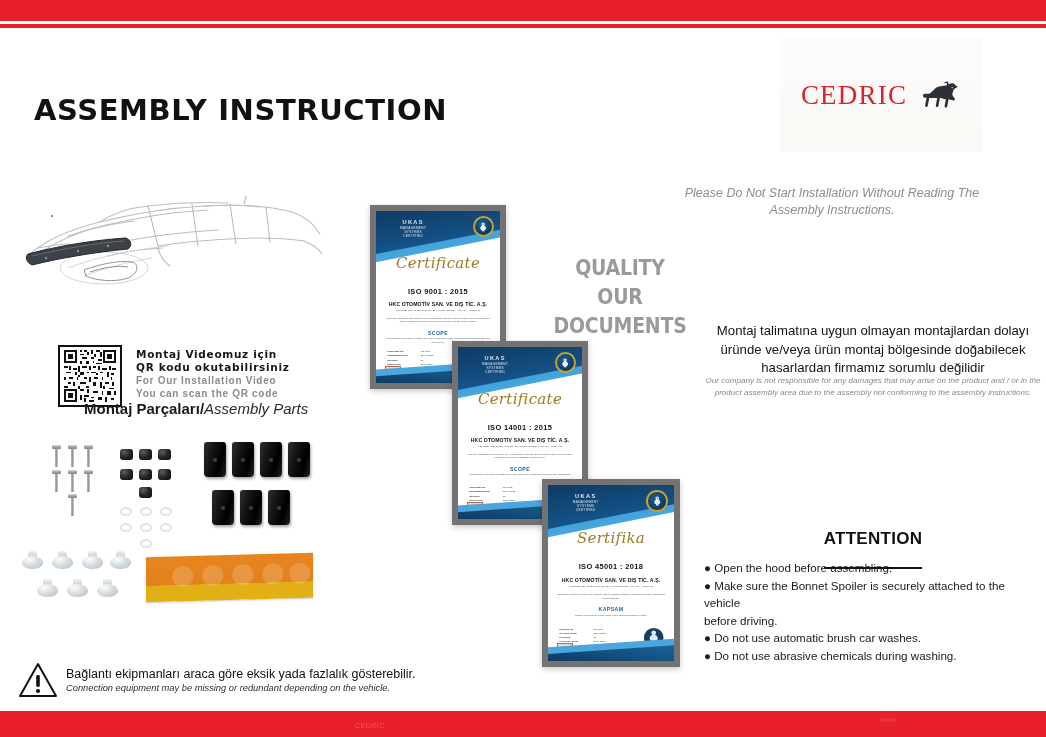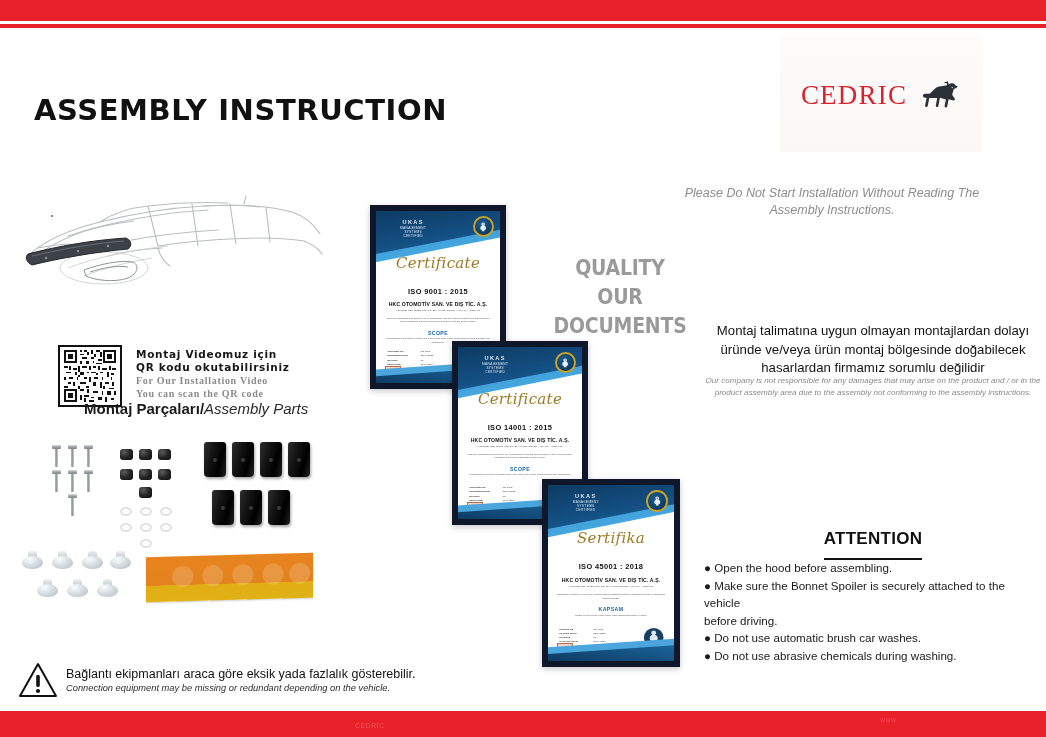--- a/index.html
+++ b/index.html
@@ -38,21 +38,21 @@
   .qr-block { position:absolute; left:58px; top:302px; display:flex; align-items:flex-start; gap:14px;margin-top:43px; }
   .qr-frame { width:64px; height:62px; border:2px solid #111; background:#fff; padding:3px; }
   .qr-canvas { width:100%; height:100%; display:block; }
   .qr-text { padding-top:3px; }
   .qr-l1, .qr-l2 {
     font-size:10.5px; font-weight:bold; color:#171717; letter-spacing:.7px; line-height:13px;
     font-family:"DejaVu Sans", sans-serif;
   }
   .qr-l3, .qr-l4 {
     font-size:10px; font-weight:bold; color:#8b8b8b; letter-spacing:.7px; line-height:13px;
-    font-family:Liberation Serif, serif;
+    font-family:Liberation Sans, sans-serif;
   }
 
   
   .parts-title {
     position:absolute; left:84px; top:400px;
     font-size:15px; color:#1a1a1a; white-space:nowrap;
     font-family:"Liberation Sans", sans-serif;
   }
   .parts-title .tr { font-weight:600;text-align:right; }
   .parts-title .en { font-style:italic; font-weight:400; color:#2a2a2a; }
@@ -120,21 +120,21 @@
       radial-gradient(circle at 92% 45%, rgba(255,255,255,.16) 0 10px, transparent 11px);
   }
 
   
   .warn { position:absolute; left:18px; top:662px; display:flex; align-items:center; gap:8px; }
   .warn-tri { width:40px; height:36px; flex:0 0 auto; }
   .warn-l1 { font-size:12.5px; color:#111; line-height:15px; font-family:"Liberation Sans", sans-serif; }
   .warn-l2 { font-size:9.3px; color:#2d2d2d; font-style:italic; line-height:12px; }
 
   
-  .cert { position:absolute; background:#0f172a; padding:6px; box-shadow:0 2px 6px rgba(0,0,0,.22); }
+  .cert { position:absolute; background:#737373; padding:6px; box-shadow:0 2px 6px rgba(0,0,0,.22); }
   .cert-inner { position:relative; width:100%; height:100%; background:#fff; overflow:hidden; }
   .cert-topband { position:absolute; left:0; top:0; width:100%; height:30%;
     background:linear-gradient(170deg,#0d3b63 0%,#134d80 45%,#1f6ea8 100%);
     clip-path: polygon(0 0, 100% 0, 100% 42%, 0 88%);
   }
   .cert-topband2 { position:absolute; left:0; top:0; width:100%; height:32%;
     background:linear-gradient(170deg,#2d8fd0 0%,#53b3e6 100%);
     clip-path: polygon(0 78%, 100% 34%, 100% 48%, 0 93%);
   }
   .cert-botband { position:absolute; left:0; bottom:0; width:100%; height:14%;
@@ -213,21 +213,21 @@
     font-size:13.2px; color:#131313; line-height:18.5px;
   }
   .liab-en {
     position:absolute; left:700px; top:375px; width:346px; text-align:center;
     font-size:8.1px; font-style:italic; color:#8a8a8a; line-height:11.5px;
   }
   .attention {
     position:absolute; left:700px; top:529px; width:346px; text-align:center;
     font-size:17px; font-weight:bold; color:#111; letter-spacing:.3px;
   }
-  .attention span { border-bottom:2px solid #111; padding-bottom:10px; }
+  .attention span { border-bottom:2px solid #111; padding-bottom:19px; }
   .att-list { position:absolute; left:704px; top:559px; width:326px; }
   .att-item { font-size:11.6px; color:#1a1a1a; line-height:17.6px; }
   .att-item.indent { text-indent:0; }
 </style>
 </head>
 <body>
 
 <div id="page">
 
   <div class="band-top"></div>

